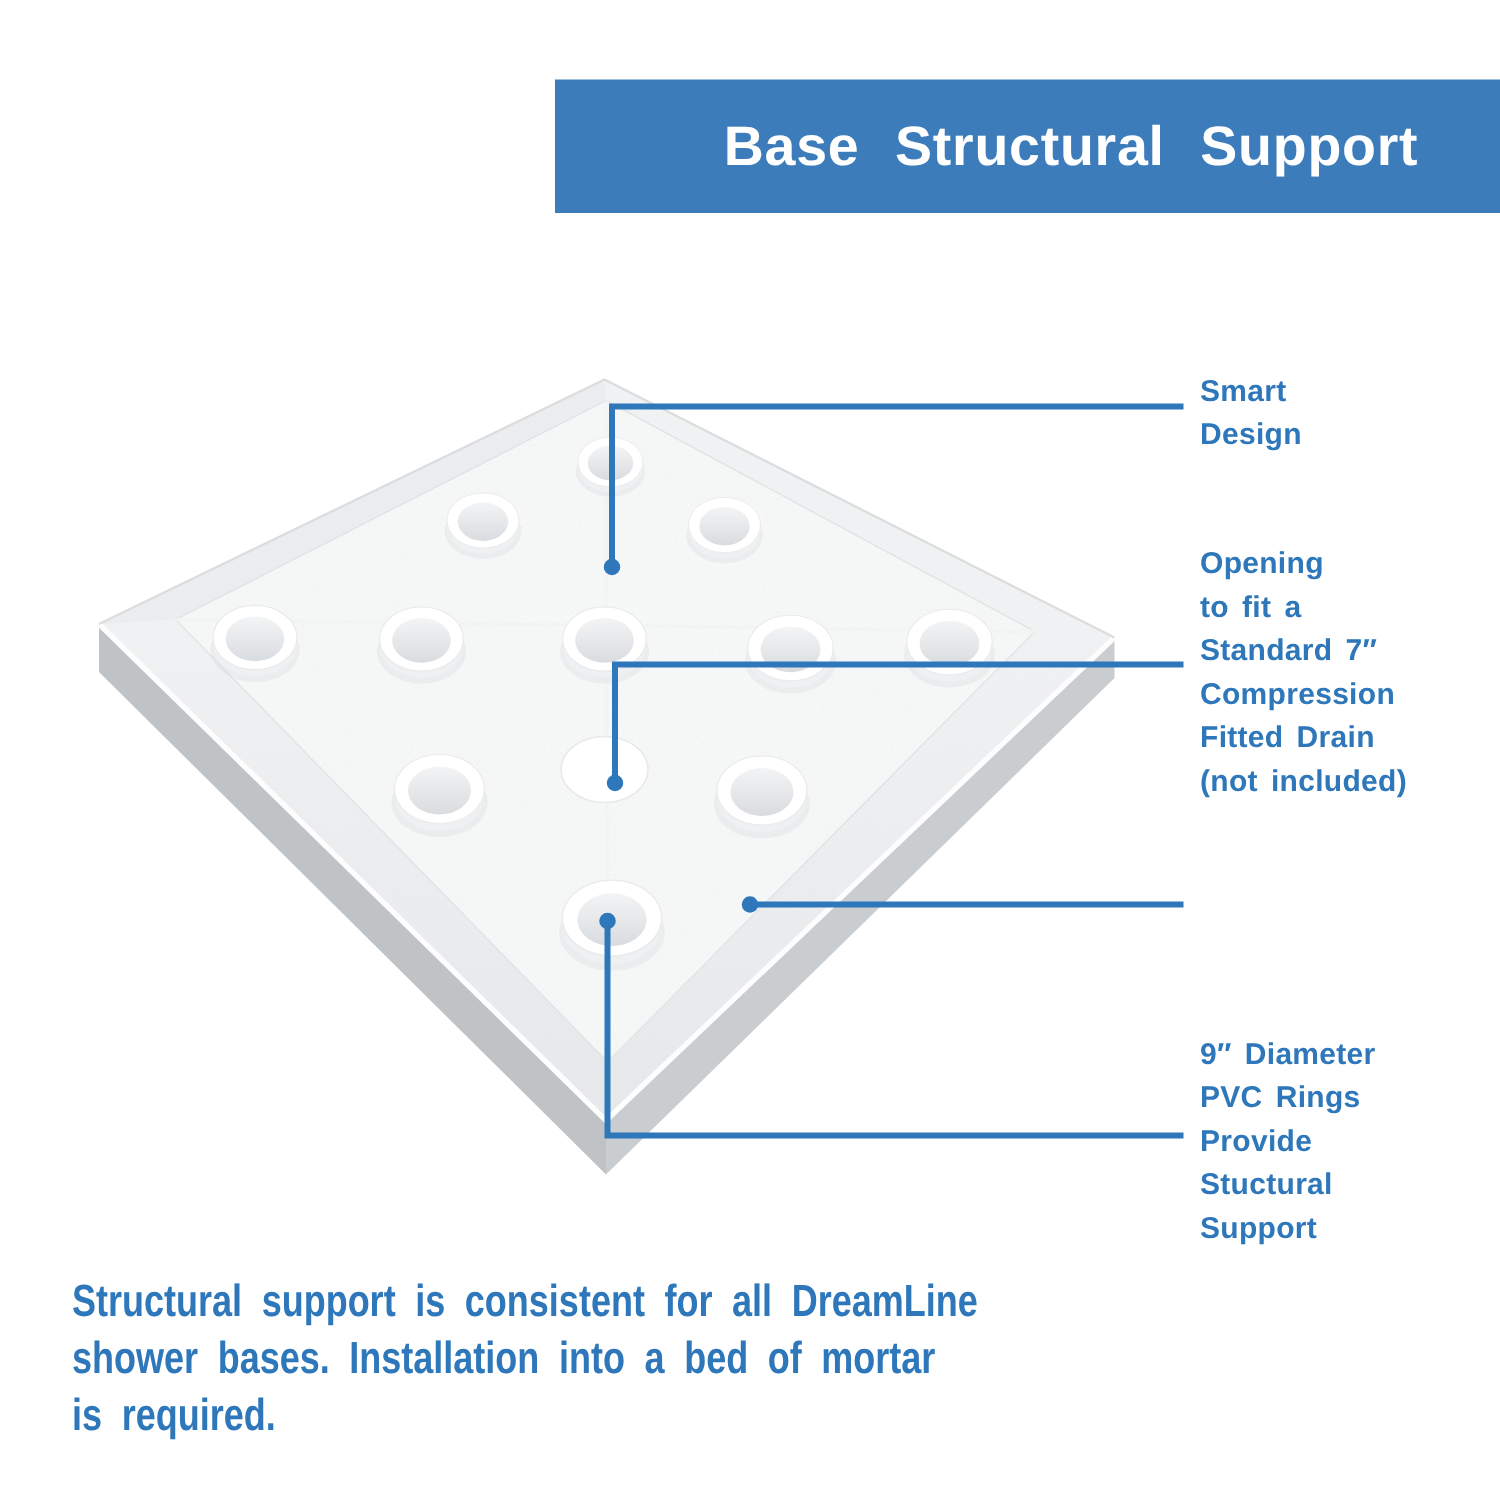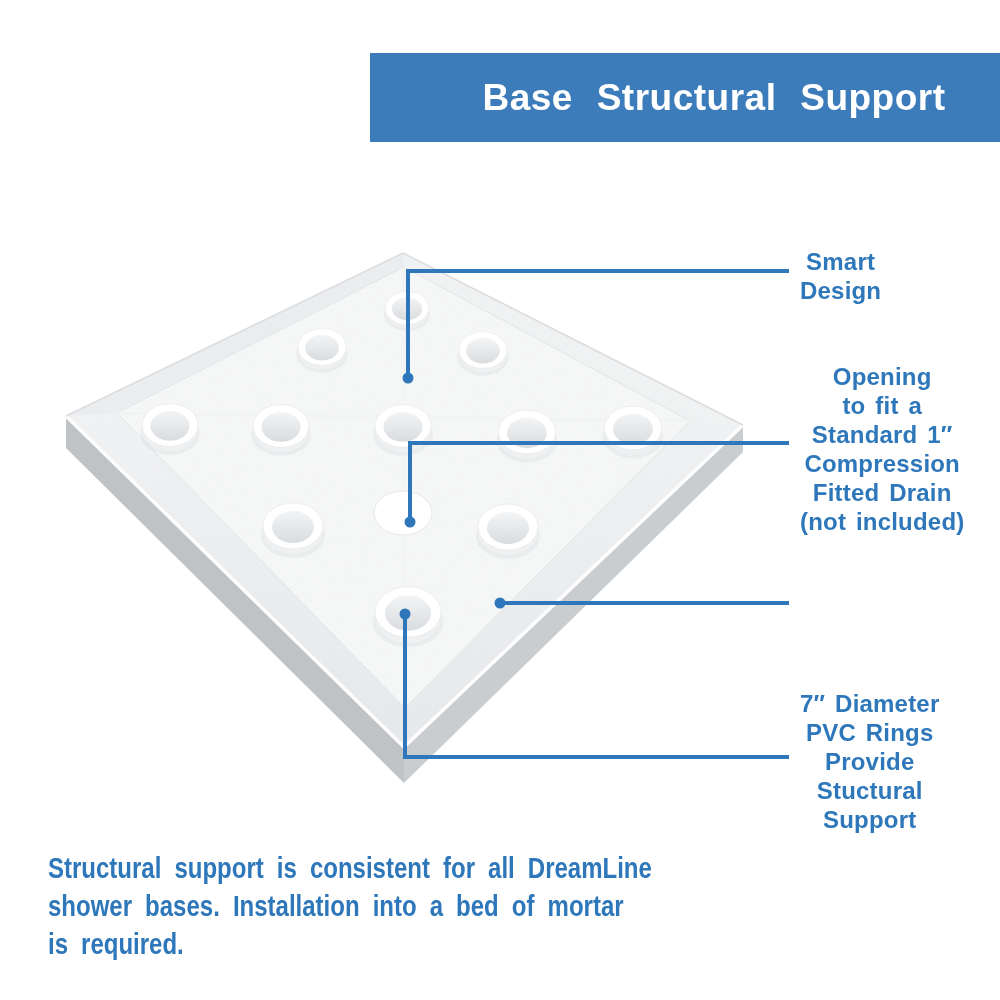--- a/index.html
+++ b/index.html
@@ -9,22 +9,22 @@
 
   .banner{position:absolute;left:370px;top:53px;width:688px;height:89px;
           background:var(--banner-blue,#3d7cba);
           display:flex;align-items:center;justify-content:center;}
   .banner h1{margin:0;color:#ffffff;font-size:37px;font-weight:bold;
              letter-spacing:0.5px;word-spacing:13px;white-space:nowrap;}
 
   .base-svg{position:absolute;left:0;top:0;width:1000px;height:1000px;}
 
   .callout{position:absolute;left:800px;color:var(--text-blue,#2d77ba);
-           font-weight:bold;font-size:24px;line-height:29px;
-           white-space:pre-line;letter-spacing:0.2px;word-spacing:3px;text-align:center;}
+           font-weight:bold;font-size:20px;line-height:29px;
+           white-space:pre-line;letter-spacing:0.2px;word-spacing:3px;}
   .co-1{top:247px;}
   .co-2{top:362px;}
   .co-3{top:577px;}
   .co-4{top:689px;}
 
   .footer-note{position:absolute;left:48px;top:849px;width:780px;
                color:var(--text-blue,#2d77ba);font-weight:bold;
                font-size:30px;line-height:38px;white-space:pre-line;
                word-spacing:8px;transform:scaleX(0.8);transform-origin:left top;}
 
@@ -116,25 +116,25 @@
 
       <path class="leader" d="M405 614 V757 H789"></path>
       <circle class="leader-dot" cx="405" cy="614" r="5.5"></circle>
     </g>
   </svg>
 
   <div class="callout co-1">Smart
 Design</div>
   <div class="callout co-2">Opening
 to fit a
-Standard 1″
+Standard 7″
 Compression
 Fitted Drain
 (not included)</div>
-  <div class="callout co-4">7″ Diameter
+  <div class="callout co-4">9″ Diameter
 PVC Rings
 Provide
 Stuctural
 Support</div>
 
   <div class="footer-note">Structural support is consistent for all DreamLine
 shower bases. Installation into a bed of mortar
 is required.</div>
 
 </div>

